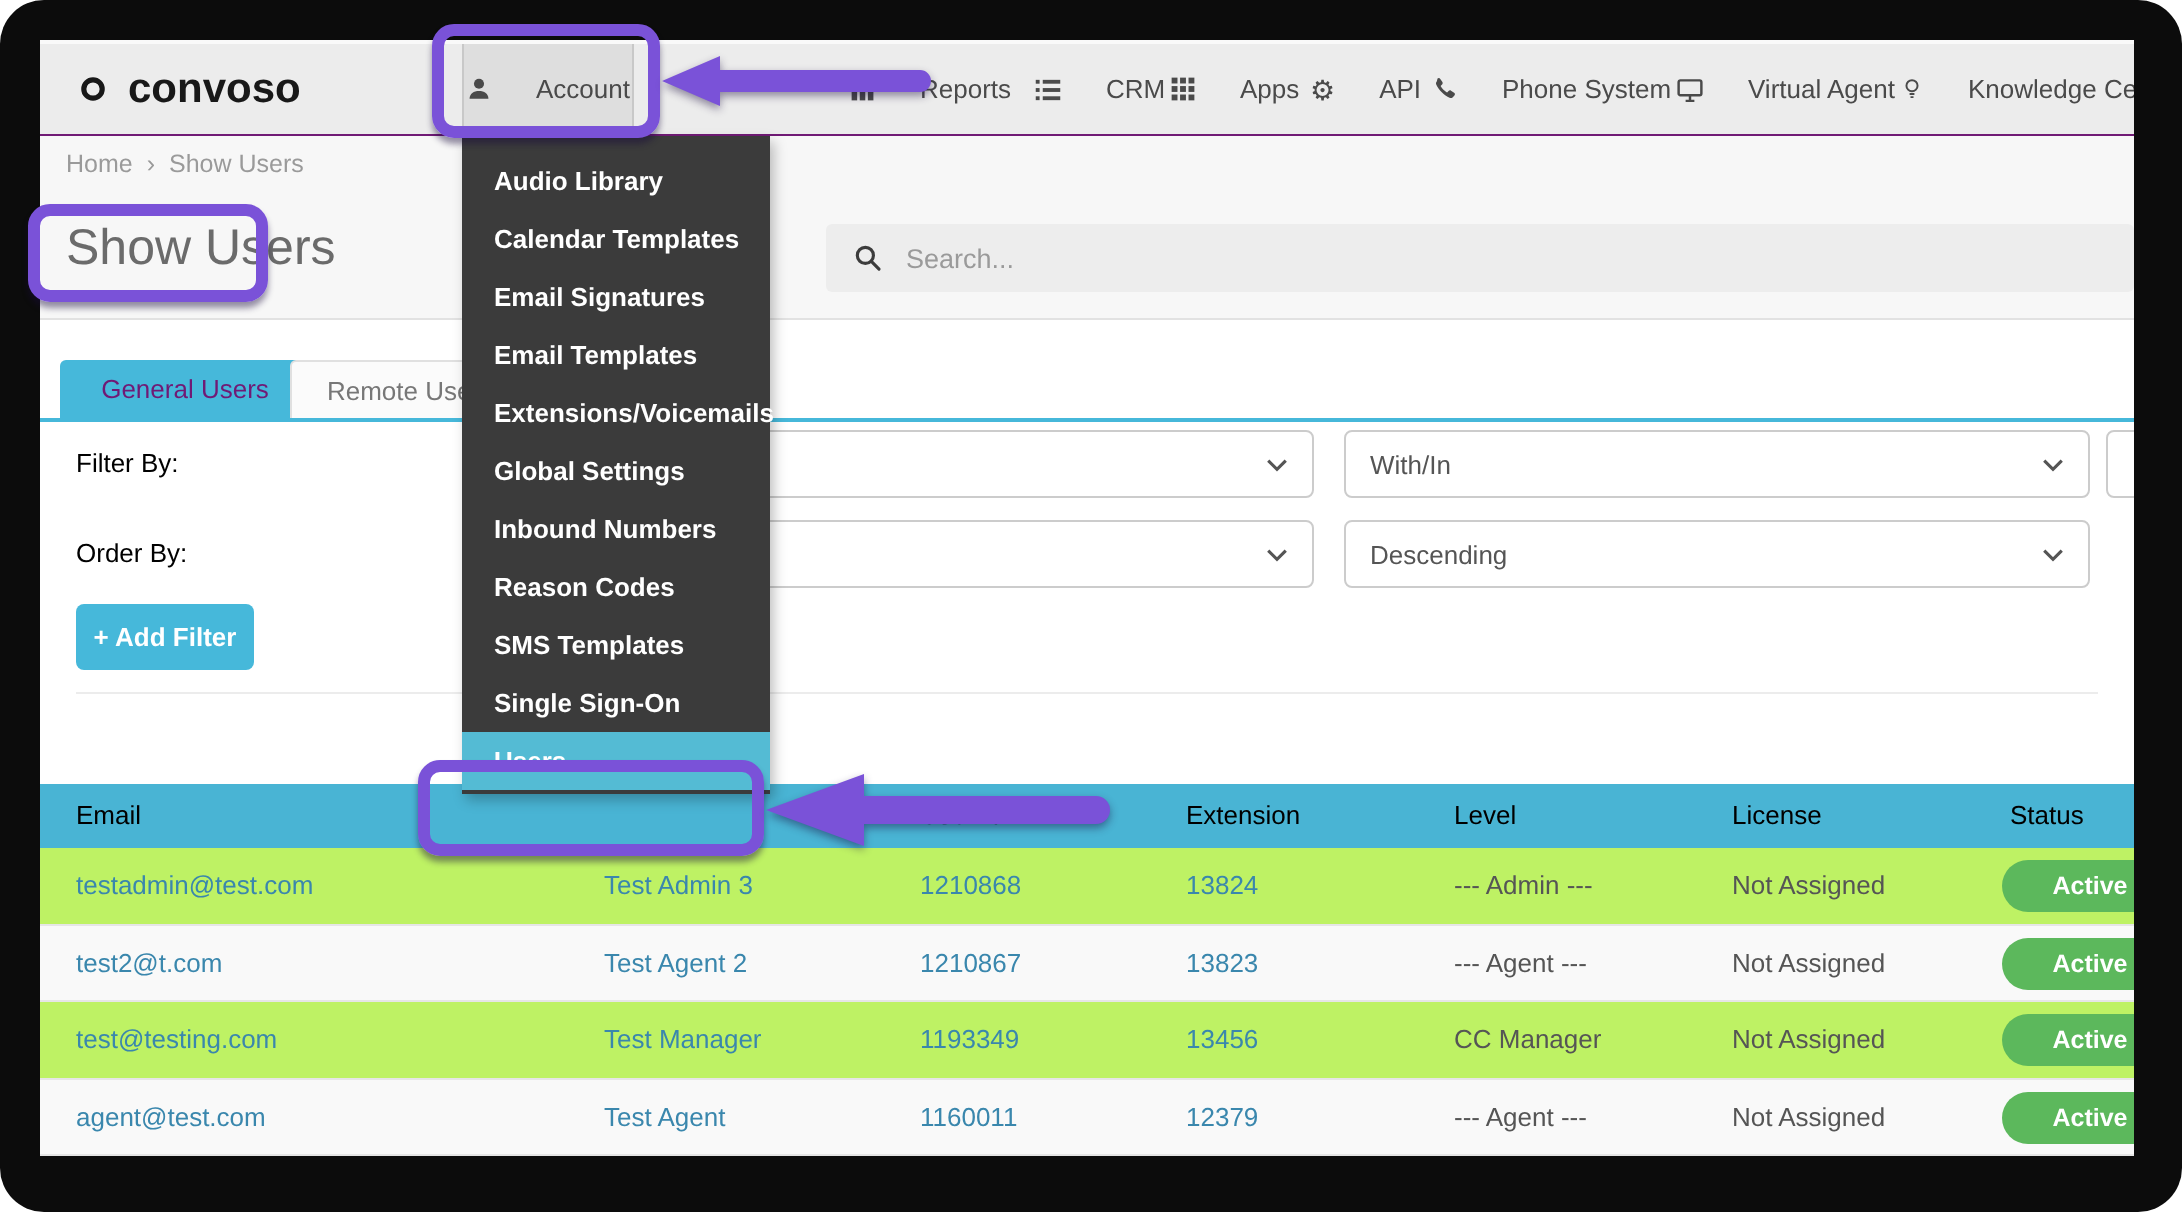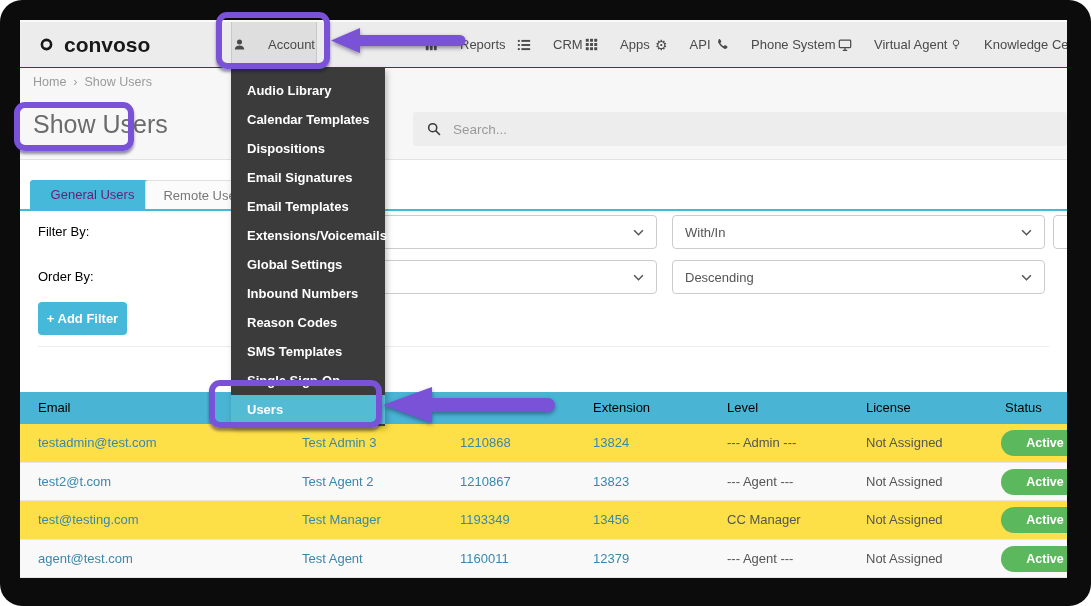--- a/index.html
+++ b/index.html
@@ -43,21 +43,21 @@
        display:flex;align-items:center;justify-content:space-between;padding:0 12px;box-sizing:border-box;cursor:pointer;}
   .sel .chev{display:flex;align-items:center;}
   .add-filter{position:absolute;left:18px;top:282px;width:89px;height:33px;background:#46b8da;color:#fff;border:none;
               border-radius:4px;font-size:13px;font-weight:bold;font-family:"Liberation Sans",sans-serif;cursor:pointer;}
   .divider{position:absolute;left:18px;right:18px;top:326px;height:1px;background:#ececec;}
 
   
   .thead{position:absolute;left:0;top:372px;width:100%;height:32px;background:#49b4d4;}
   .th{position:absolute;top:0;height:32px;line-height:32px;color:#000000;font-weight:normal;font-size:13px;white-space:nowrap;}
   .tbody{position:absolute;left:0;top:404px;width:100%;height:154px;overflow:hidden;}
-  .trow{position:absolute;left:0;width:100%;height:38.5px;background:#fde047;border-bottom:1px solid #e6e6e6;box-sizing:border-box;}
+  .trow{position:absolute;left:0;width:100%;height:38.5px;background:#bef264;border-bottom:1px solid #e6e6e6;box-sizing:border-box;}
   .trow.even{background:#f9f9f9;}
   .td{position:absolute;top:0;height:100%;display:flex;align-items:center;font-size:13px;color:#555;white-space:nowrap;}
   .td a{color:#3a87ad;text-decoration:none;cursor:pointer;}
   .pill{position:absolute;left:981px;top:6px;width:88px;height:26px;background:#5cb85c;border-radius:14px;color:#fff;
         font-size:12.5px;font-weight:bold;display:flex;align-items:center;justify-content:center;cursor:pointer;border:none;
         font-family:"Liberation Sans",sans-serif;}
 
   
   .account-menu{position:absolute;left:211px;top:48px;width:154px;background:#3b3b3b;padding:8px 0 2px 0;z-index:40;
                 box-shadow:2px 3px 6px rgba(0,0,0,.25);}
@@ -314,21 +314,20 @@
           </div>
           <div class="td" style="left: 707px;">--- Agent ---</div>
           <div class="td" style="left: 846px;">Not Assigned</div>
           <button class="pill">Active</button>
         </div>
       </div>
 
     <div class="account-menu" id="account-menu">
         <div class="menu-item">Audio Library</div>
         <div class="menu-item">Calendar Templates</div>
-        <div class="menu-item">Dispositions</div>
         <div class="menu-item">Email Signatures</div>
         <div class="menu-item">Email Templates</div>
         <div class="menu-item">Extensions/Voicemails</div>
         <div class="menu-item">Global Settings</div>
         <div class="menu-item">Inbound Numbers</div>
         <div class="menu-item">Reason Codes</div>
         <div class="menu-item">SMS Templates</div>
         <div class="menu-item">Single Sign-On</div>
         <div class="menu-item hl">Users</div>
       </div>

